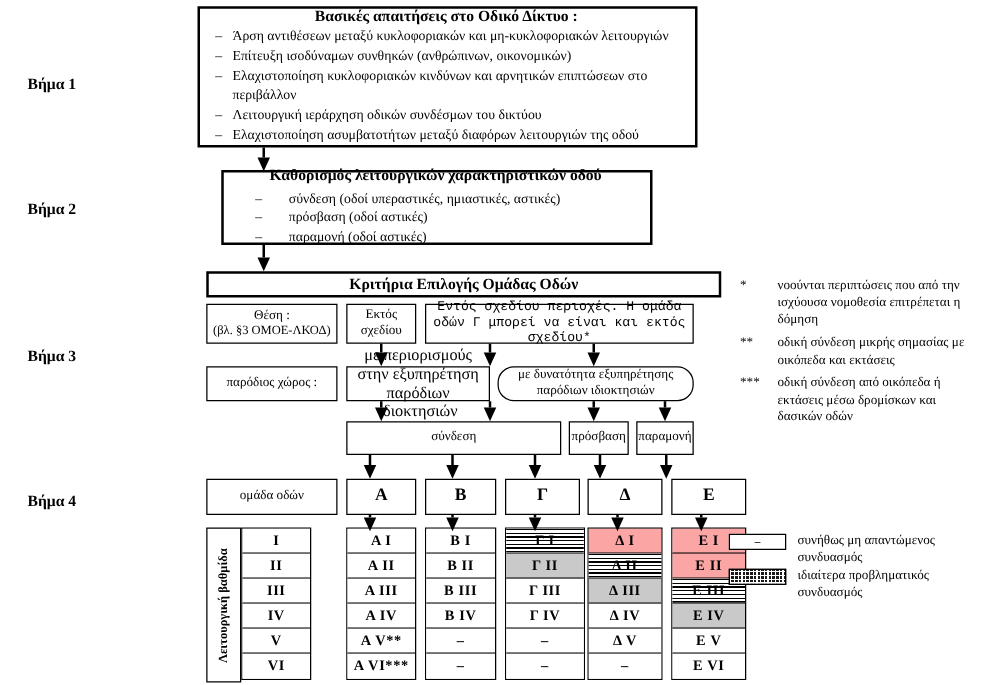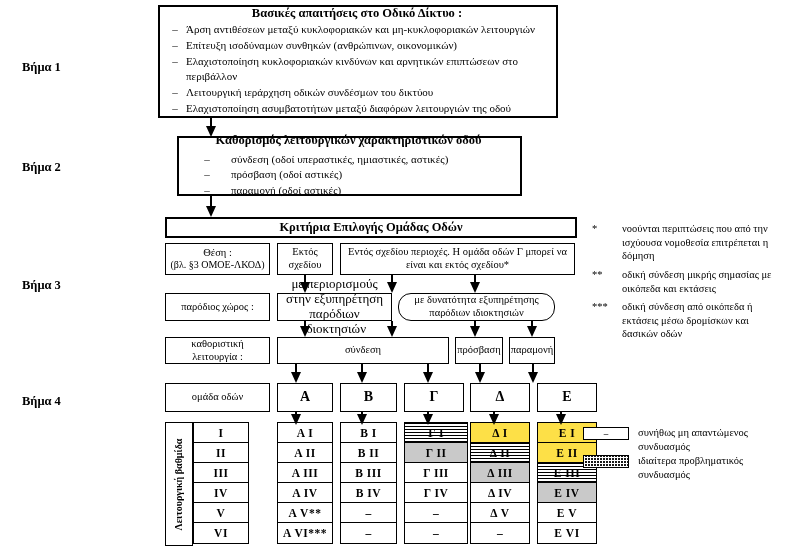--- a/index.html
+++ b/index.html
@@ -100,21 +100,21 @@
     font-weight: bold;
     font-size: 11.5px;
     letter-spacing: .5px;
     position: relative;
     background: #fff;
   }
   .mcell:last-child { border-bottom: none; }
 
   .fill-white  { background: #ffffff; }
   .fill-light  { background: #c9c9c9; }
-  .fill-dark   { background: #fde047; }
+  .fill-dark   { background: #fca5a5; }
   .fill-hatch  {
     background-color: #ffffff;
     background-image: repeating-linear-gradient(
       to bottom,
       #000 0px, #000 1px,
       #ffffff 1px, #ffffff 3px);
   }
 
   .rot-label {
     position: absolute;
@@ -244,37 +244,34 @@
     <div class="b-title">Κριτήρια Επιλογής Ομάδας Οδών</div>
   </div>
 
   <div class="abs cellbox" style="left:165px; top:243px; width:105px; height:32px; flex-direction:column;">
     <span>Θέση :</span>
     <span class="sub">(βλ. §3 ΟΜΟΕ-ΛΚΟΔ)</span>
   </div>
   <div class="abs cellbox" style="left:277px; top:243px; width:56px; height:32px;">
     <span>Εκτός σχεδίου</span>
   </div>
-  <div class="abs cellbox" style="left:340px; top:243px; width:235px; height:32px;">
+  <div class="abs cellbox" style="left:340px; top:243px; width:215px; height:32px;font-family:Liberation Mono, monospace;">
     <span>Εντός σχεδίου περιοχές.  Η ομάδα οδών Γ μπορεί να είναι και εκτός σχεδίου*</span>
   </div>
 
   <div class="abs cellbox" style="left:165px; top:293px; width:105px; height:28px;align-items:center;">
     <span>παρόδιος χώρος :</span>
   </div>
   <div class="abs cellbox tiny" style="left:277px; top:293px; width:115px; height:28px;">
     <span>με περιορισμούς στην εξυπηρέτηση  παρόδιων ιδιοκτησιών</span>
   </div>
   <div class="abs cellbox" style="left:398px; top:293px; width:157px; height:28px;border-radius:13px;">
     <span>με δυνατότητα εξυπηρέτησης παρόδιων ιδιοκτησιών</span>
   </div>
 
-  <div class="abs cellbox" style="left:165px; top:337px; width:105px; height:27px;">
-    <span>καθοριστική λειτουργία :</span>
-  </div>
   <div class="abs cellbox" style="left:277px; top:337px; width:172px; height:27px;">
     <span>σύνδεση</span>
   </div>
   <div class="abs cellbox" style="left:455px; top:337px; width:48px; height:27px;">
     <span>πρόσβαση</span>
   </div>
   <div class="abs cellbox" style="left:509px; top:337px; width:46px; height:27px;">
     <span>παραμονή</span>
   </div>
 

